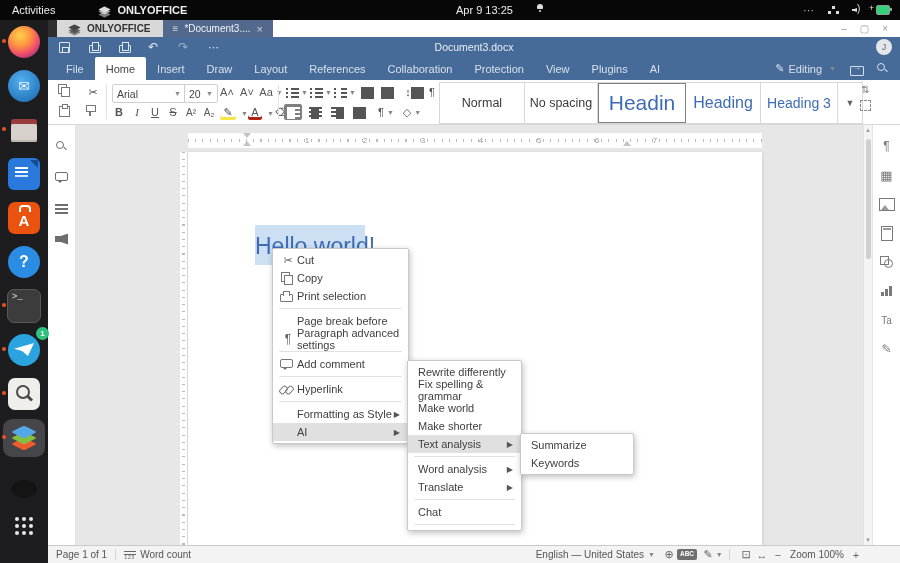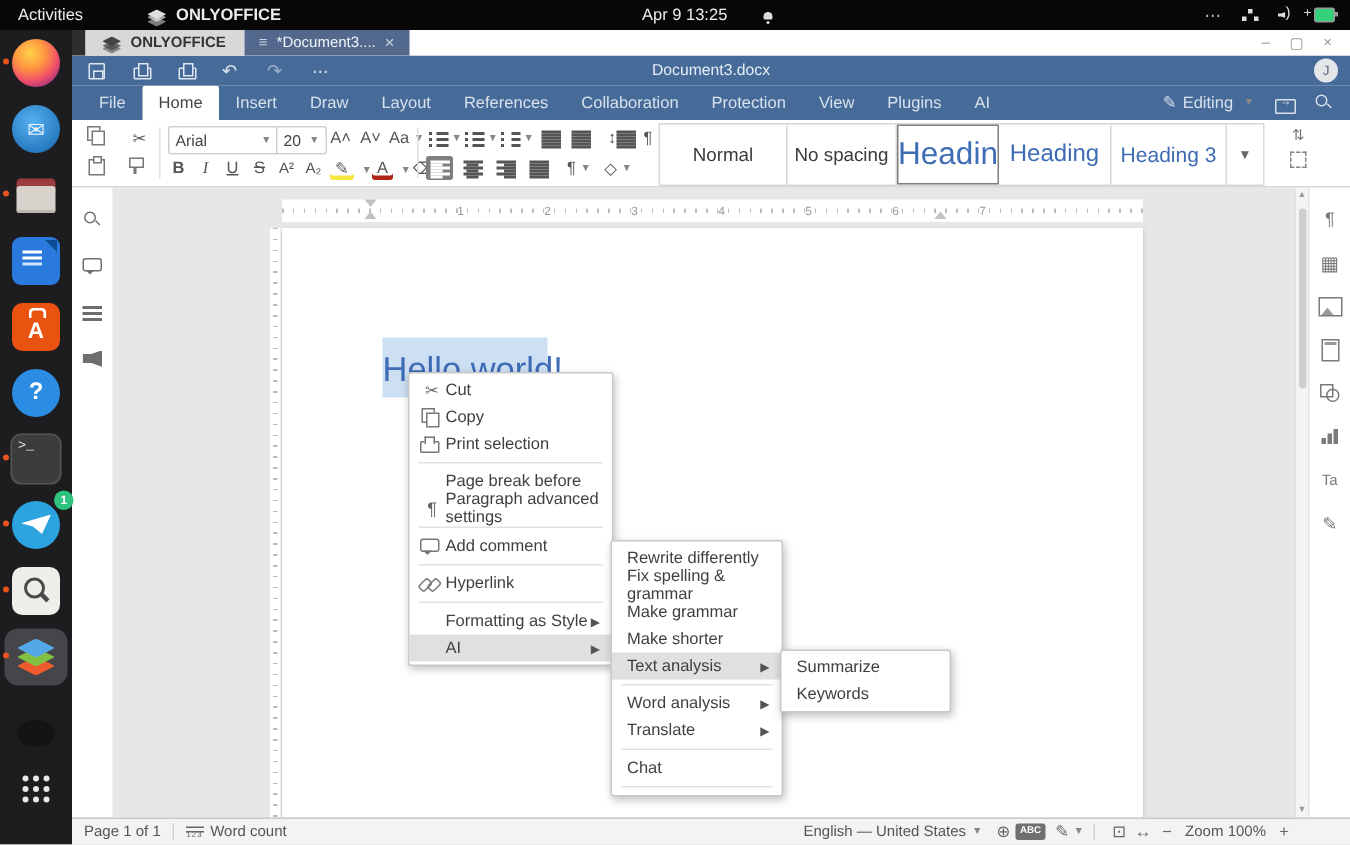--- a/index.html
+++ b/index.html
@@ -8,21 +8,21 @@
 
   
   #gnomebar{position:absolute;left:0;top:0;width:900px;height:20px;background:#070707;color:#eee;
             font-size:11px;display:flex;align-items:center;z-index:60}
   #gnomebar .activities{margin-left:12px;font-weight:normal}
   #gnomebar .appmenu{margin-left:44px;display:flex;align-items:center;gap:5px;font-weight:bold}
   .wlayers{position:relative;width:13px;height:11px;display:inline-block}
   .wlayers i{position:absolute;left:1px;width:9px;height:9px;background:#ddd;border-radius:1px;
              transform:scale(1,.5) rotate(45deg)}
   .wlayers i:nth-child(1){top:0}.wlayers i:nth-child(2){top:2.5px;opacity:.75}.wlayers i:nth-child(3){top:5px;opacity:.55}
-  #gnomebar .clock{position:absolute;left:428px;display:flex;gap:23px;align-items:flex-end}
+  #gnomebar .clock{position:absolute;left:456px;display:flex;gap:23px;align-items:flex-start}
   .bell{position:relative;width:8px;height:8px;display:inline-block}
   .bell::before{content:"";position:absolute;left:1px;top:0;width:6px;height:5px;background:#ddd;border-radius:3px 3px 1px 1px}
   .bell::after{content:"";position:absolute;left:3px;top:6px;width:2px;height:2px;background:#ddd;border-radius:50%}
   #gnomebar .tray{position:absolute;right:10px;display:flex;gap:13px;align-items:center}
   .tri-net{position:relative;width:11px;height:9px}
   .tri-net::before{content:"";position:absolute;left:4px;top:0;width:3px;height:3px;background:#ddd}
   .tri-net::after{content:"";position:absolute;left:0;top:5px;width:3px;height:3px;background:#ddd;box-shadow:8px 0 0 #ddd}
   .spk{position:relative;width:11px;height:9px}
   .spk::before{content:"";position:absolute;left:0;top:2.5px;width:5px;height:4px;background:#ddd;
                clip-path:polygon(0 25%,40% 25%,100% 0,100% 100%,40% 75%,0 75%)}
@@ -431,21 +431,21 @@
     </span>
   <span class="tbtn" style="left:302px;top:24px">
       <span class="lines-ic justify"></span>
     </span>
   <span class="tbtn" style="left:326px;top:24px;width:24px">¶<span class="chev">▼</span></span>
   <span class="tbtn" style="left:352px;top:24px;width:24px">◇<span class="chev">▼</span></span>
 
   <div class="styles-gallery" id="styles-gallery">
       <span class="style-chip " style="width: 85px;">Normal</span>
       <span class="style-chip " style="width: 73px;">No spacing</span>
-      <span class="style-chip h1 sel" style="width: 68px;">Headin</span>
+      <span class="style-chip h1 sel" style="width: 88px;">Headin</span>
       <span class="style-chip h2" style="width: 75px;">Heading</span>
       <span class="style-chip h3" style="width: 77px;">Heading 3</span>
       <span class="style-more">▼</span>
     </div>
   <div class="gal-extra">
     <span>⇅</span>
     <span class="dashedbox"></span>
   </div>
 </div>
 
@@ -555,21 +555,21 @@
     </div>
   </div>
 <div class="popup" id="ai-menu">
     <div class="m-row">
       <span>Rewrite differently</span>
     </div>
     <div class="m-row">
       <span>Fix spelling &amp; grammar</span>
     </div>
     <div class="m-row">
-      <span>Make grammar</span>
+      <span>Make world</span>
     </div>
     <div class="m-row">
       <span>Make shorter</span>
     </div>
     <div class="m-row hl">
       <span>Text analysis</span>
       <span class="arr">▶</span>
     </div>
     <div class="m-div"></div>
     <div class="m-row">

